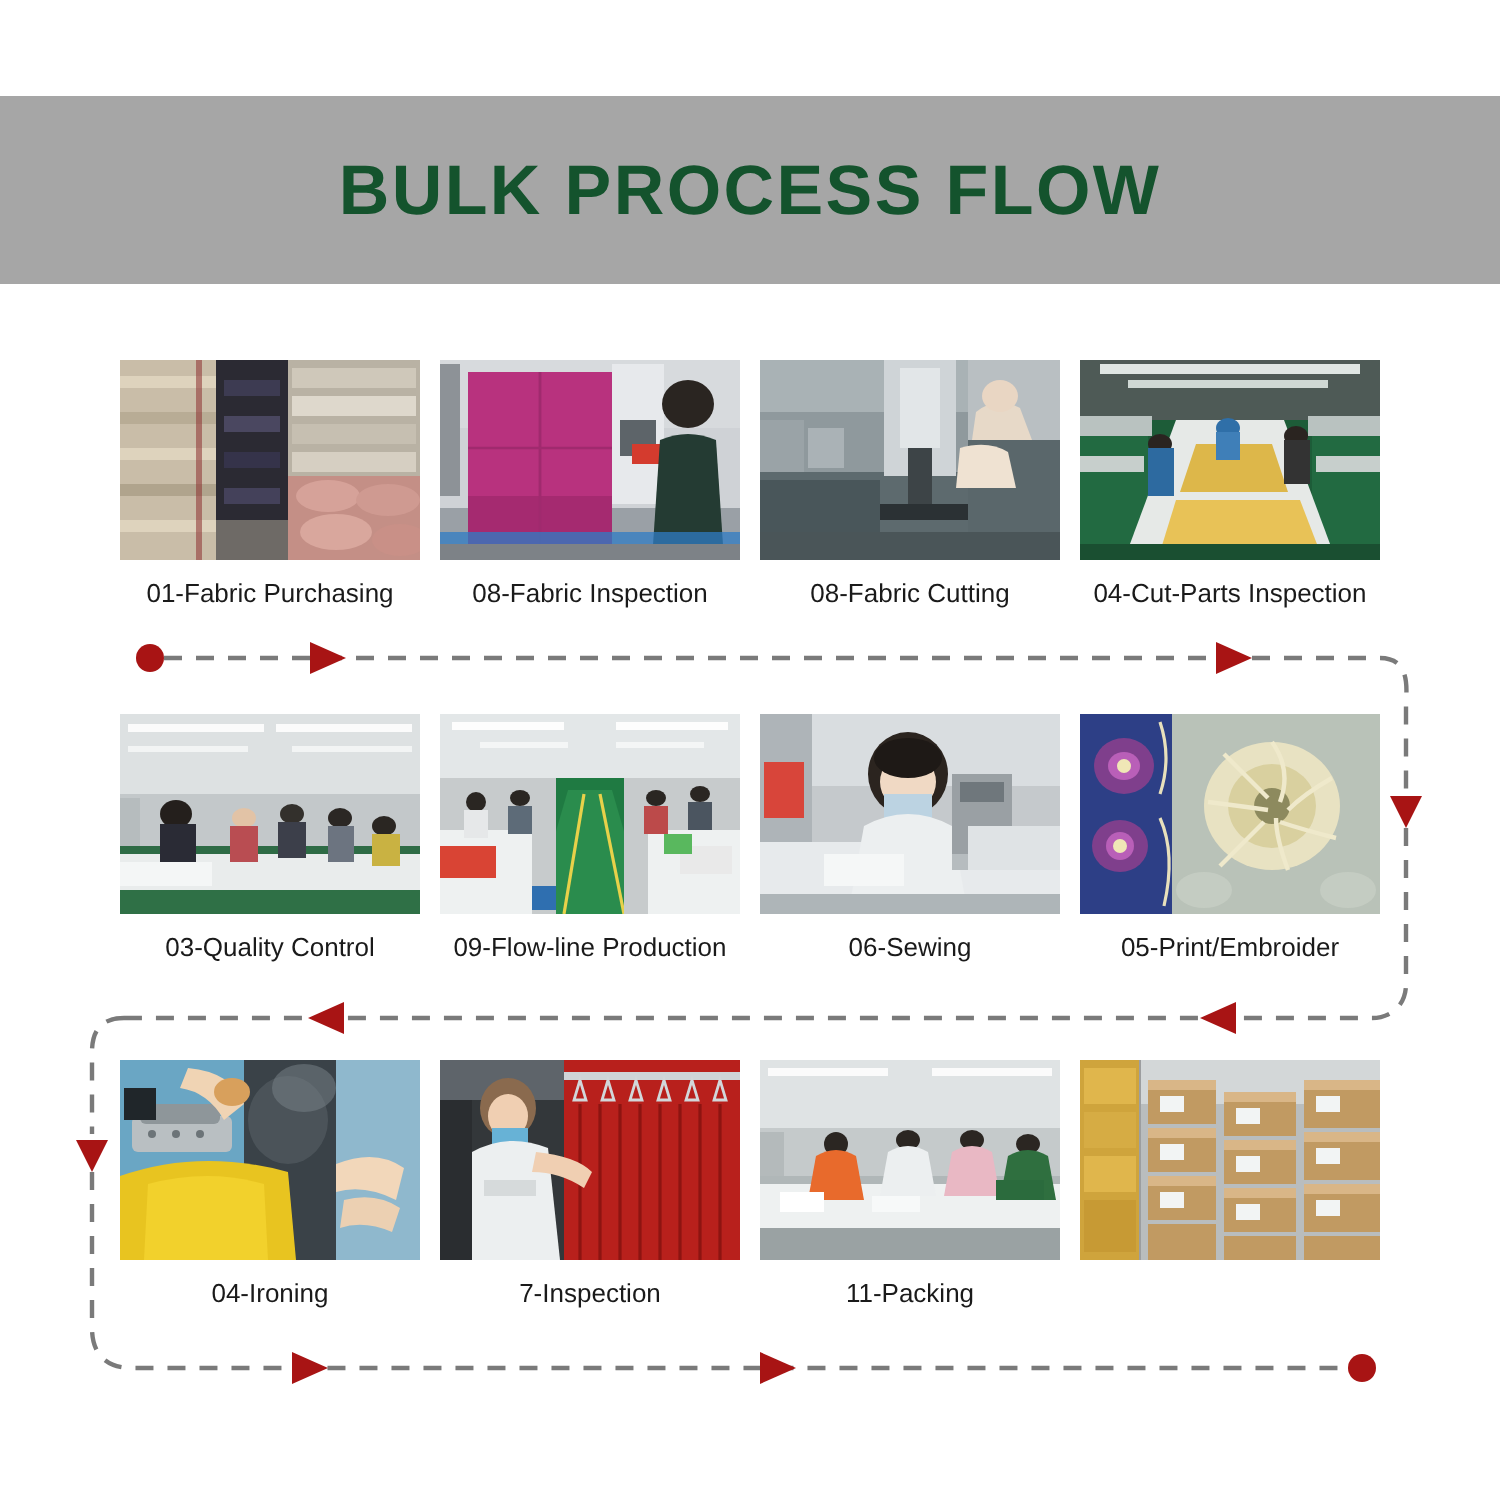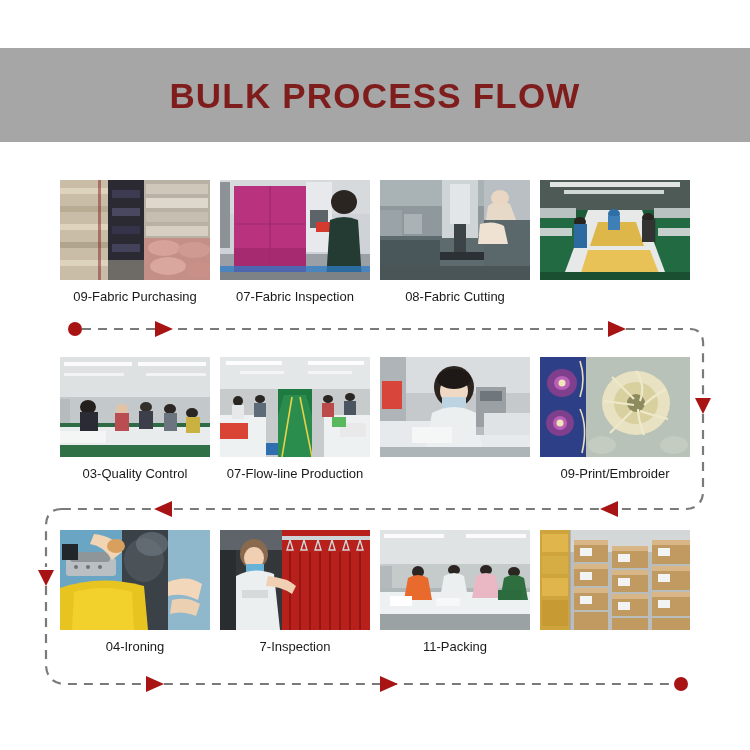--- a/index.html
+++ b/index.html
@@ -12,21 +12,21 @@
   }
   #page{position:relative;width:750px;height:750px;}
 
   
   .banner{
     position:absolute;left:0;top:48px;width:750px;height:94px;
     background:#a6a6a6;
     display:flex;align-items:center;justify-content:center;
   }
   .banner-title{
-    color:#7f1d1d;
+    color:#14532d;
     font-size:35px;
     font-weight:bold;
     letter-spacing:1.2px;
     line-height:1;
     white-space:nowrap;
     font-family:"Liberation Sans", sans-serif;
   }
 
   
   .row{position:absolute;left:0;width:750px;}
@@ -131,21 +131,21 @@
             <rect x="86" y="46" width="62" height="10" fill="#d6cfc2"></rect>
             <rect x="84" y="58" width="66" height="42" fill="#c48f86"></rect>
             <ellipse cx="104" cy="68" rx="16" ry="8" fill="#d6a299"></ellipse>
             <ellipse cx="134" cy="70" rx="16" ry="8" fill="#cf9a91"></ellipse>
             <ellipse cx="108" cy="86" rx="18" ry="9" fill="#d9a79d"></ellipse>
             <ellipse cx="140" cy="90" rx="14" ry="8" fill="#c99087"></ellipse>
             <rect x="48" y="80" width="36" height="20" fill="#6e6a66"></rect>
             <rect x="38" y="0" width="3" height="100" fill="#8c2f2f" opacity="0.55"></rect>
           </svg>
         </div>
-        <div class="caption">09-Fabric Purchasing</div>
+        <div class="caption">01-Fabric Purchasing</div>
       </div>
 
       <div class="cell c1">
         <div class="thumb">
           <svg viewBox="0 0 150 100" preserveAspectRatio="none">
             <rect width="150" height="100" fill="#c9ccd0"></rect>
             <rect x="0" y="0" width="150" height="34" fill="#d7dadd"></rect>
             <rect x="0" y="34" width="150" height="40" fill="#cfd2d6"></rect>
             <rect x="0" y="74" width="150" height="26" fill="#9aa0a6"></rect>
             <rect x="14" y="6" width="72" height="62" fill="#b8327e"></rect>
@@ -155,21 +155,21 @@
             <rect x="86" y="2" width="26" height="70" fill="#e7e9ec"></rect>
             <rect x="90" y="30" width="18" height="18" fill="#5d6469"></rect>
             <rect x="96" y="42" width="14" height="10" fill="#d43b2e"></rect>
             <ellipse cx="124" cy="22" rx="13" ry="12" fill="#2a2521"></ellipse>
             <path d="M110,40 q14,-6 28,0 l4,60 l-36,0 z" fill="#243b33"></path>
             <rect x="0" y="86" width="150" height="6" fill="#2f7cc4" opacity="0.75"></rect>
             <rect x="0" y="92" width="150" height="8" fill="#7d8287"></rect>
             <rect x="0" y="2" width="10" height="66" fill="#8d9297"></rect>
           </svg>
         </div>
-        <div class="caption">07-Fabric Inspection</div>
+        <div class="caption">08-Fabric Inspection</div>
       </div>
 
       <div class="cell c2">
         <div class="thumb">
           <svg viewBox="0 0 150 100" preserveAspectRatio="none">
             <rect width="150" height="100" fill="#7c878c"></rect>
             <rect x="0" y="0" width="150" height="26" fill="#a9b2b5"></rect>
             <rect x="0" y="26" width="150" height="30" fill="#8f999d"></rect>
             <rect x="0" y="56" width="150" height="44" fill="#5d6a6e"></rect>
             <rect x="0" y="60" width="60" height="40" fill="#49565a"></rect>
@@ -208,20 +208,21 @@
             <polygon points="48,70 110,70 120,96 40,96" fill="#e8c257"></polygon>
             <ellipse cx="74" cy="34" rx="6" ry="5" fill="#2f6fa8"></ellipse>
             <rect x="68" y="36" width="12" height="14" fill="#3f7fb8"></rect>
             <ellipse cx="108" cy="38" rx="6" ry="5" fill="#2a2420"></ellipse>
             <rect x="102" y="40" width="13" height="22" fill="#333"></rect>
             <ellipse cx="40" cy="42" rx="6" ry="5" fill="#2a2420"></ellipse>
             <rect x="34" y="44" width="13" height="24" fill="#2d6aa0"></rect>
             <rect x="0" y="92" width="150" height="8" fill="#1a4f31"></rect>
           </svg>
         </div>
+        <div class="caption">04-Cut-Parts Inspection</div>
       </div>
     </div>
   </div>
 
   <div class="row row-2">
     <div class="cells">
       <div class="cell c0">
         <div class="thumb">
           <svg viewBox="0 0 150 100" preserveAspectRatio="none">
             <rect width="150" height="100" fill="#cfd3d4"></rect>
@@ -275,21 +276,21 @@
             <rect x="12" y="48" width="12" height="14" fill="#e6e8e9"></rect>
             <ellipse cx="40" cy="42" rx="5" ry="4" fill="#2a2622"></ellipse>
             <rect x="34" y="46" width="12" height="14" fill="#5d6b78"></rect>
             <ellipse cx="108" cy="42" rx="5" ry="4" fill="#2a2622"></ellipse>
             <rect x="102" y="46" width="12" height="14" fill="#bc4a4a"></rect>
             <ellipse cx="130" cy="40" rx="5" ry="4" fill="#2a2622"></ellipse>
             <rect x="124" y="44" width="12" height="14" fill="#4b5560"></rect>
             <rect x="46" y="86" width="12" height="12" fill="#2f6fb0"></rect>
           </svg>
         </div>
-        <div class="caption">07-Flow-line Production</div>
+        <div class="caption">09-Flow-line Production</div>
       </div>
 
       <div class="cell c2">
         <div class="thumb">
           <svg viewBox="0 0 150 100" preserveAspectRatio="none">
             <rect width="150" height="100" fill="#c5c9cc"></rect>
             <rect x="0" y="0" width="150" height="36" fill="#d9dde0"></rect>
             <rect x="0" y="0" width="26" height="100" fill="#aeb4b8"></rect>
             <rect x="2" y="24" width="20" height="28" fill="#d8453a"></rect>
             <rect x="0" y="64" width="150" height="36" fill="#e7eaec"></rect>
@@ -299,20 +300,21 @@
             <path d="M52,56 q22,-12 44,0 l8,44 l-60,0 z" fill="#eceff0"></path>
             <ellipse cx="74" cy="22" rx="17" ry="10" fill="#1e1916"></ellipse>
             <rect x="96" y="30" width="30" height="40" fill="#9aa0a4"></rect>
             <rect x="100" y="34" width="22" height="10" fill="#6f777c"></rect>
             <rect x="96" y="70" width="54" height="8" fill="#b6bcbf"></rect>
             <rect x="104" y="56" width="46" height="22" fill="#dfe3e5"></rect>
             <rect x="32" y="70" width="40" height="16" fill="#f5f7f7"></rect>
             <rect x="0" y="90" width="150" height="10" fill="#aeb5b8"></rect>
           </svg>
         </div>
+        <div class="caption">06-Sewing</div>
       </div>
 
       <div class="cell c3">
         <div class="thumb">
           <svg viewBox="0 0 150 100" preserveAspectRatio="none">
             <rect width="150" height="100" fill="#b9c2b8"></rect>
             <rect x="0" y="0" width="46" height="100" fill="#2d3f86"></rect>
             <g fill="#e8e2c2">
               <ellipse cx="96" cy="46" rx="34" ry="32"></ellipse>
             </g>
@@ -342,21 +344,21 @@
             <g stroke="#e8e0bc" stroke-width="1.6" fill="none">
               <path d="M40,4 q6,18 0,36"></path>
               <path d="M40,52 q8,18 2,44"></path>
             </g>
             <g fill="#c9d0c6" opacity="0.7">
               <ellipse cx="62" cy="88" rx="14" ry="9"></ellipse>
               <ellipse cx="134" cy="88" rx="14" ry="9"></ellipse>
             </g>
           </svg>
         </div>
-        <div class="caption">09-Print/Embroider</div>
+        <div class="caption">05-Print/Embroider</div>
       </div>
     </div>
   </div>
 
   <div class="row row-3">
     <div class="cells">
       <div class="cell c0">
         <div class="thumb">
           <svg viewBox="0 0 150 100" preserveAspectRatio="none">
             <rect width="150" height="100" fill="#2d3338"></rect>

